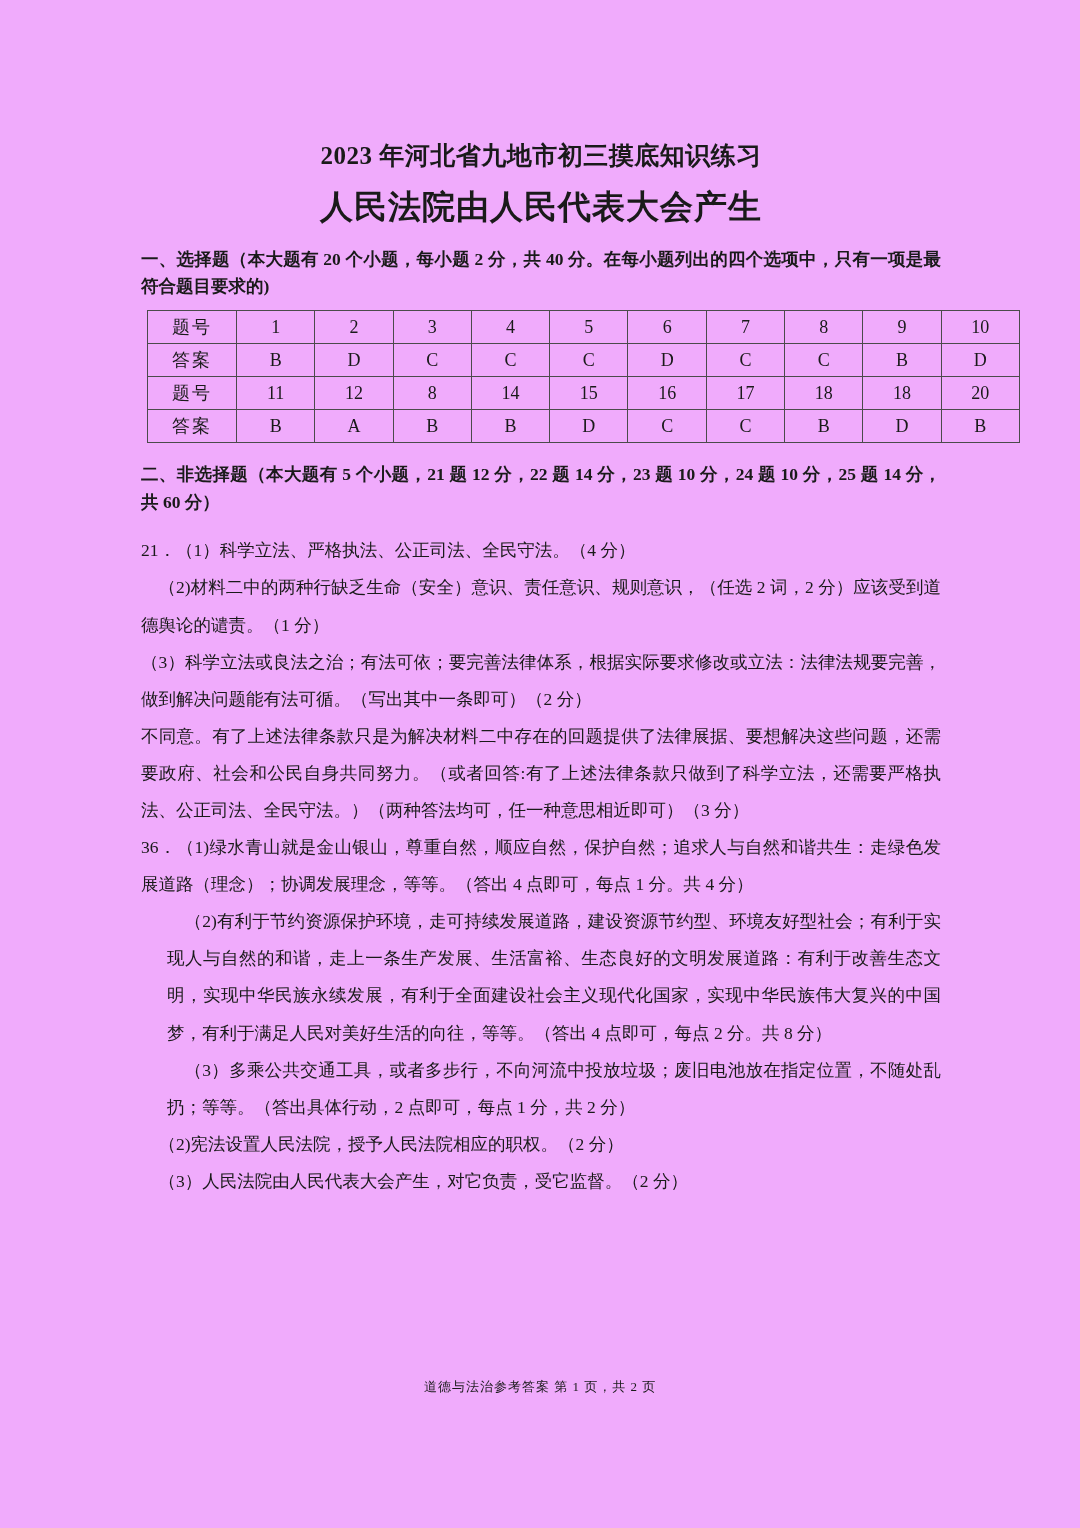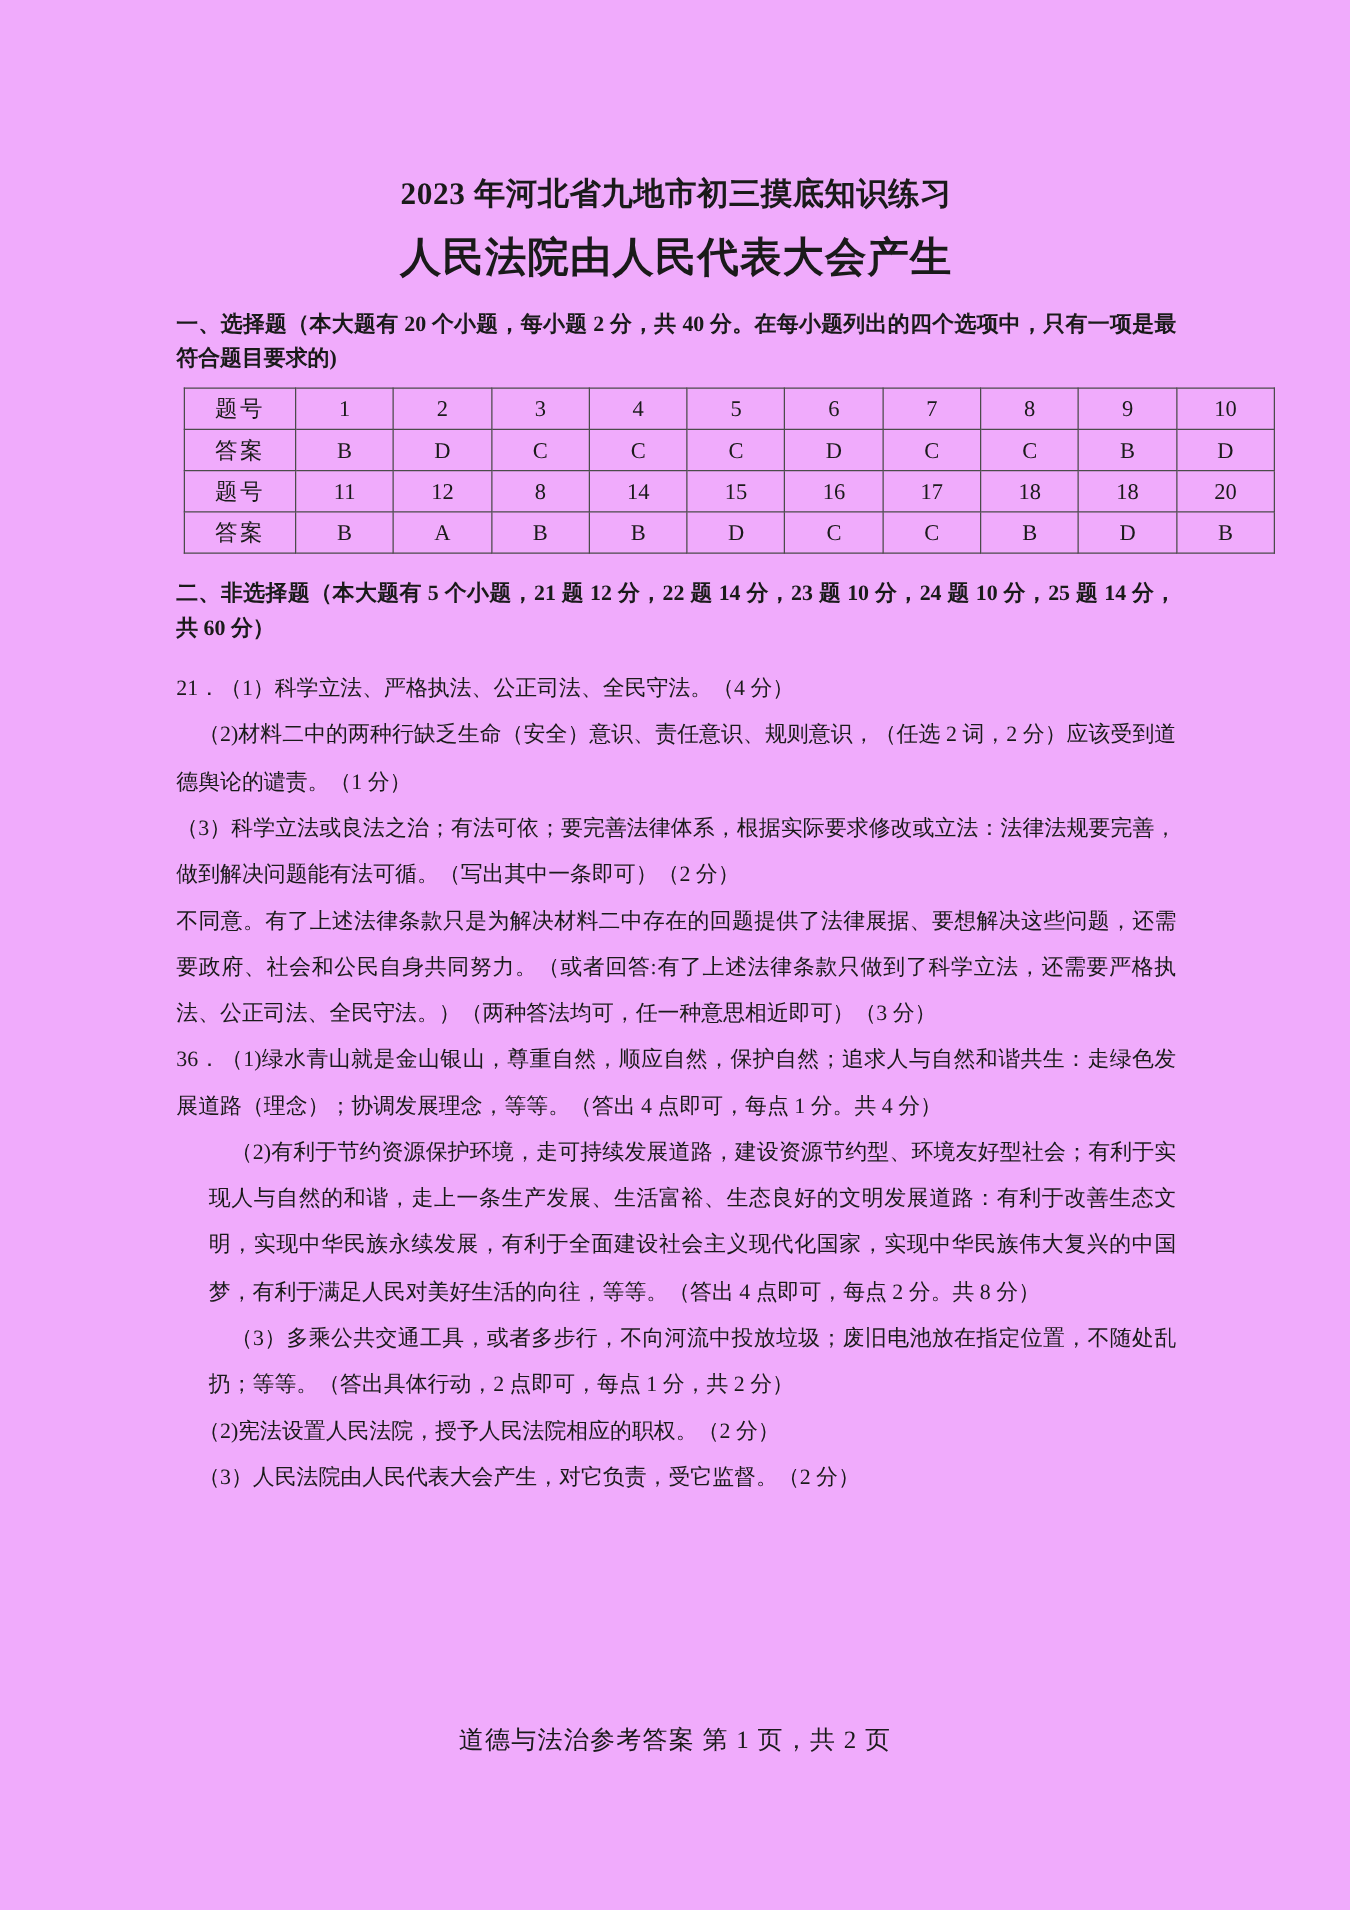--- a/index.html
+++ b/index.html
@@ -93,21 +93,21 @@
   .para.block-in2 { margin-left: 26px; text-indent: 1em; }
   .para.flat      { text-indent: 0; }
 
   
   .footer {
     position: absolute;
     left: 0;
     right: 0;
     top: 1378px;
     text-align: center;
-    font-size: 20px;
+    font-size: 13px;
     letter-spacing: 1px;
   }
 </style>
 </head>
 <body>
 
 <div class="page">
   <div class="content">
 
     <div class="title-line1">2023 年河北省九地市初三摸底知识练习</div>

